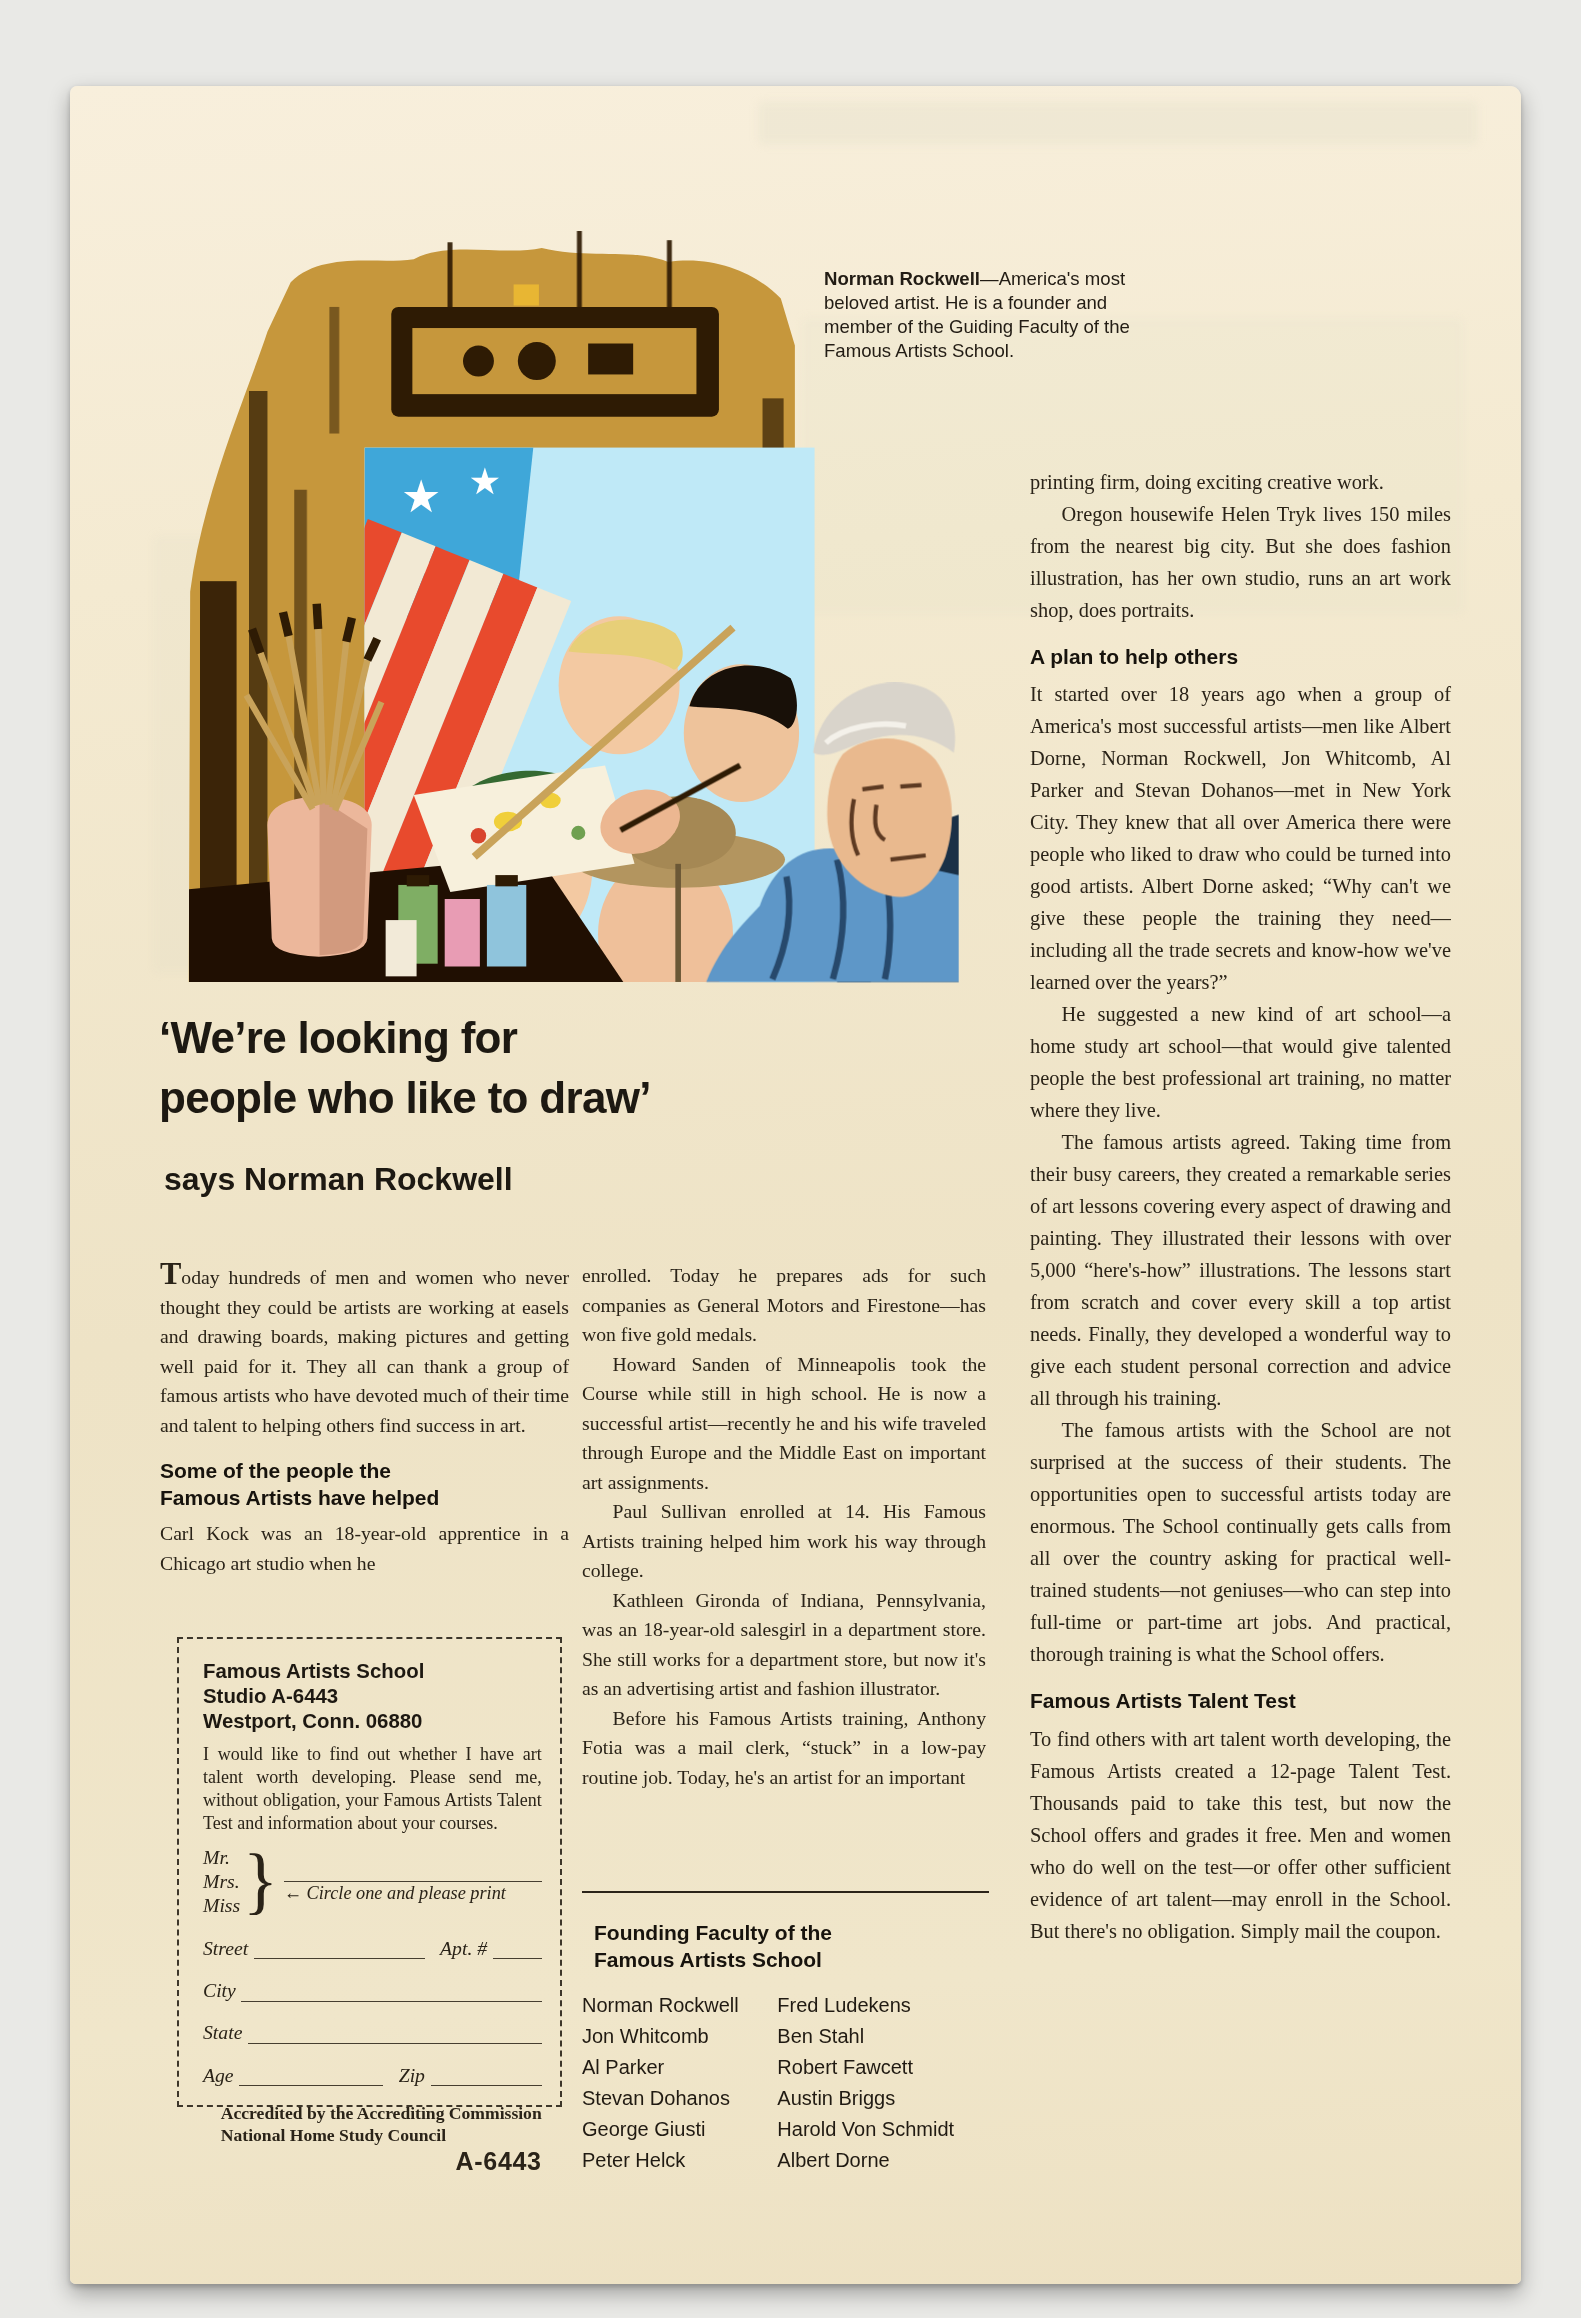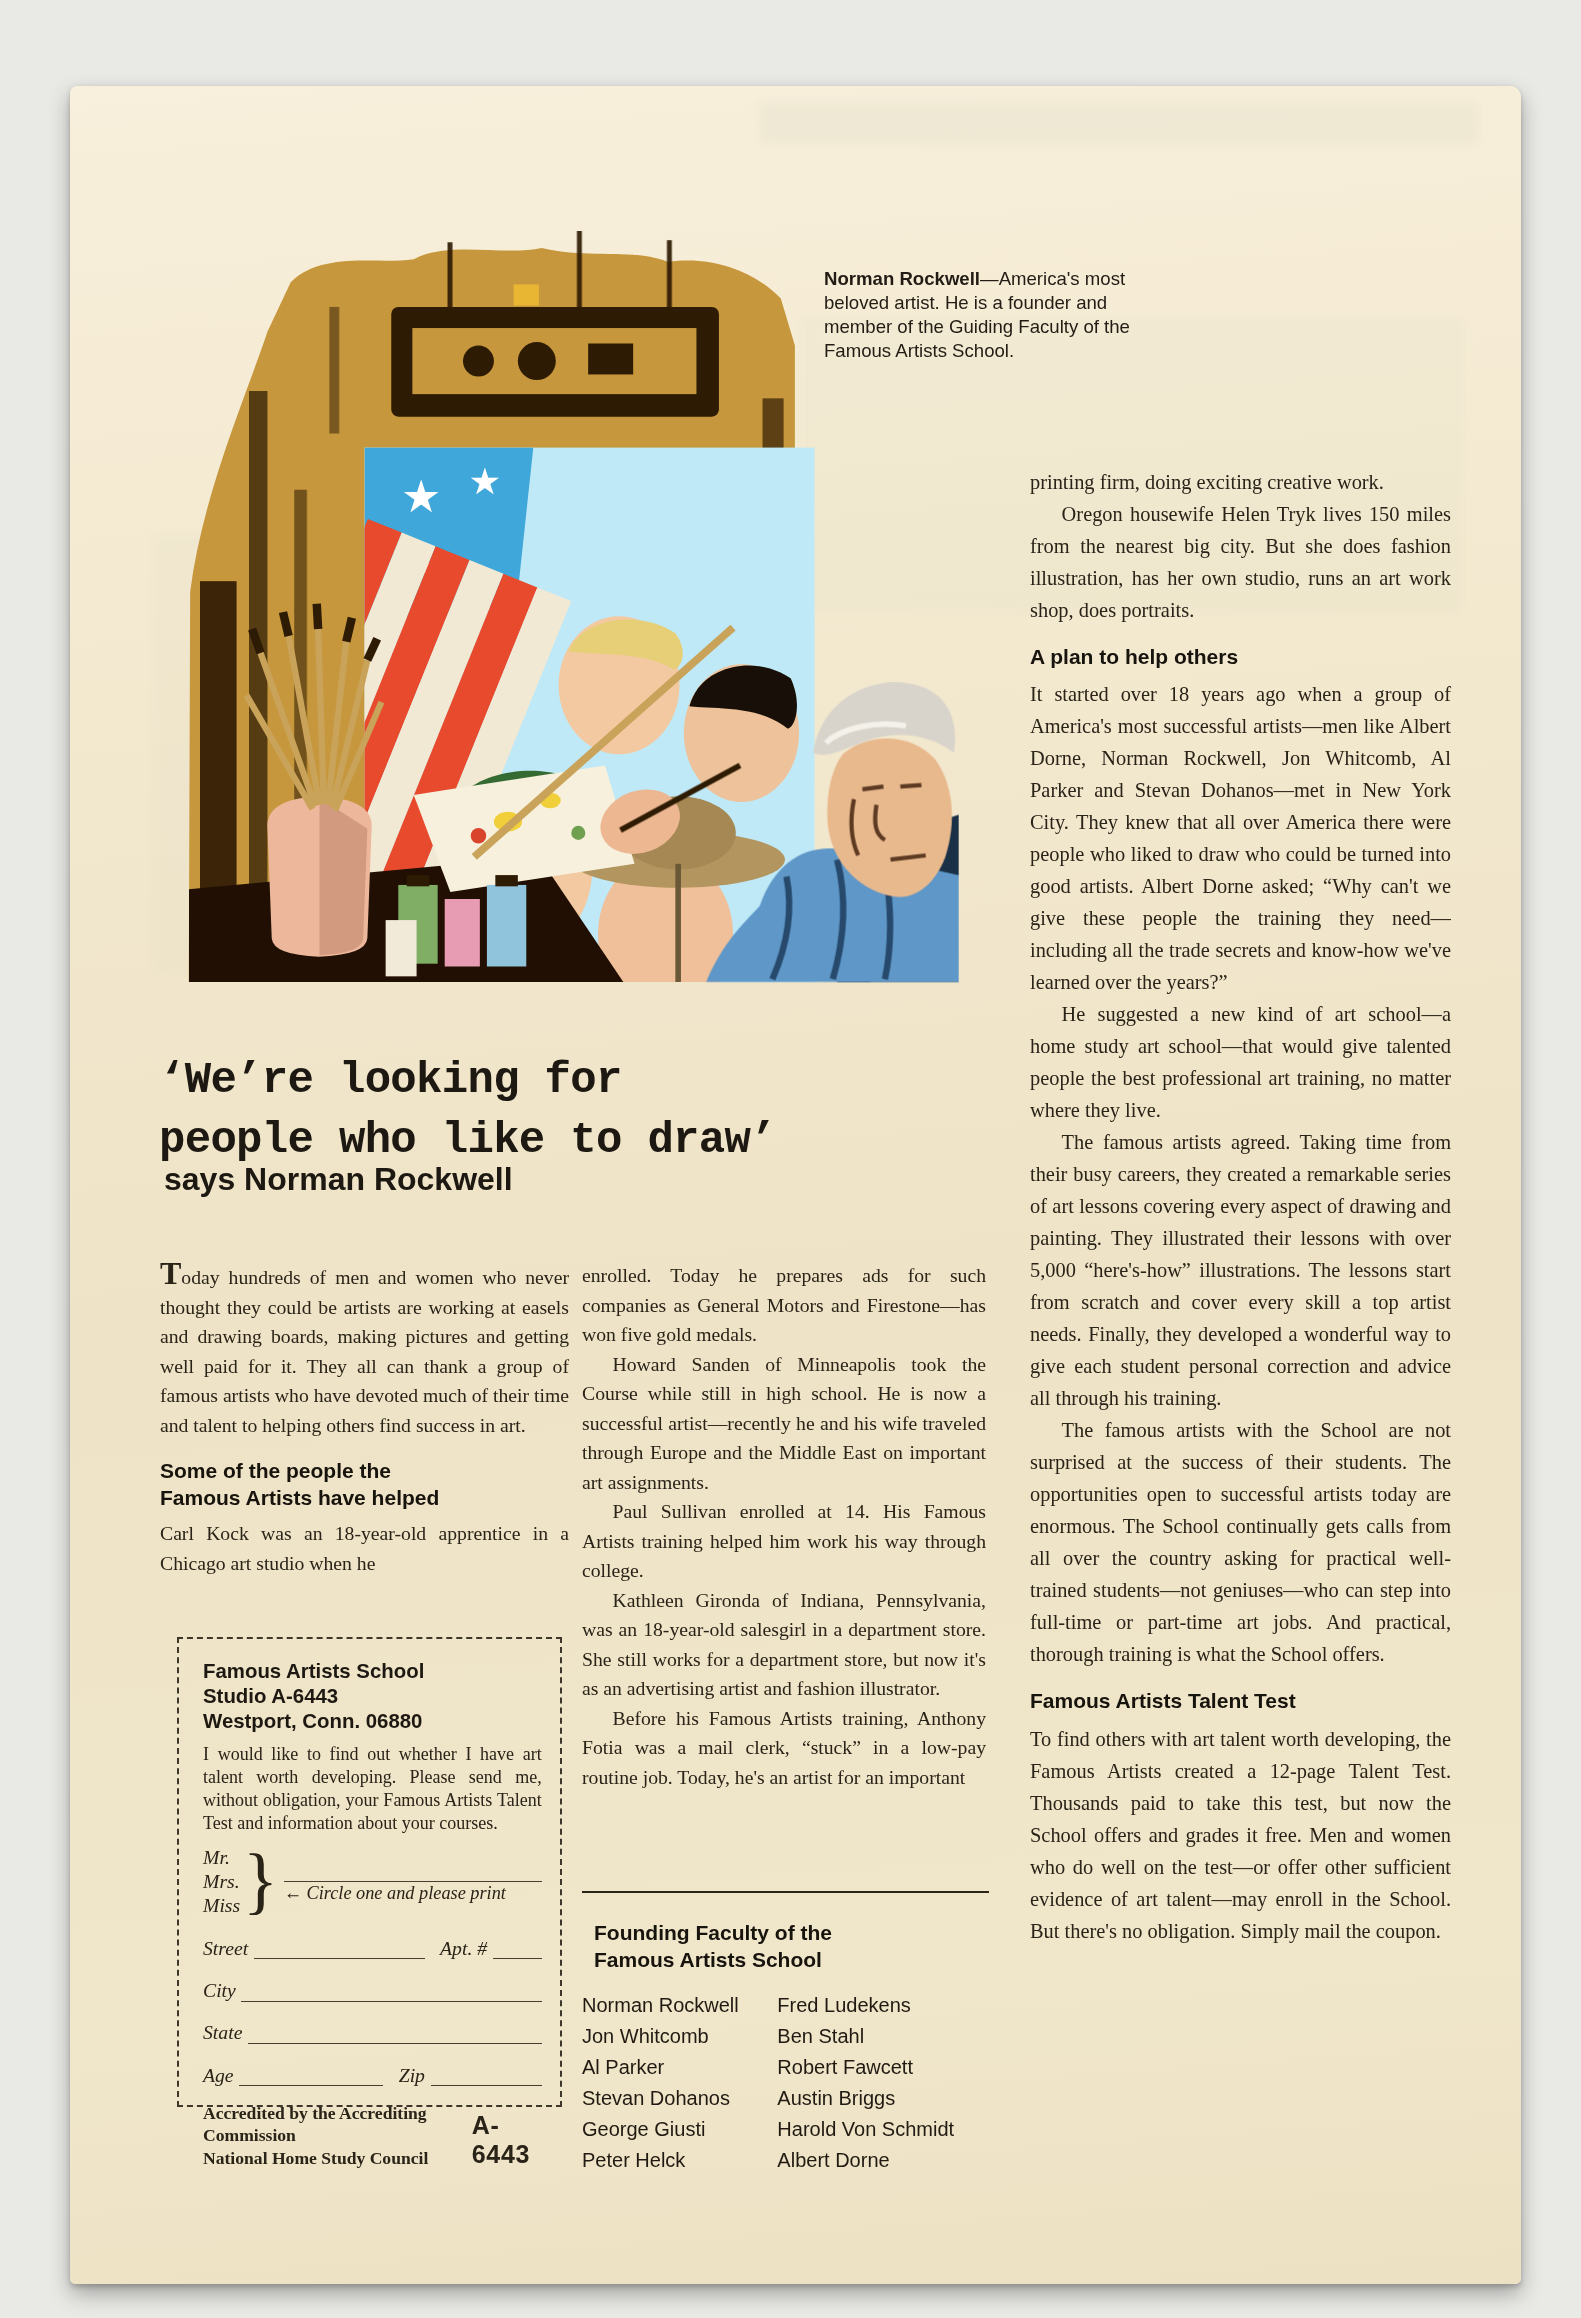--- a/index.html
+++ b/index.html
@@ -22,22 +22,22 @@
   .illustration{position:absolute;left:12.7px;top:9.8px;}
 
   .caption{
     position:absolute;left:754px;top:181px;width:333px;
     font-family:"Liberation Sans", sans-serif;
     font-size:18.6px;line-height:24px;color:#221c14;
   }
   .cap-bold{font-weight:bold;}
 
   .headline{
-    position:absolute;left:89px;top:964px;width:633px;
-    font-family:Liberation Mono, monospace;font-weight:bold;
+    position:absolute;left:89px;top:922px;width:633px;
+    font-family:Liberation Sans, sans-serif;font-weight:bold;
     font-size:44px;line-height:60px;letter-spacing:-0.7px;color:#1d1912;
   }
   .byline{
     position:absolute;left:94px;top:1075px;
     font-family:"Liberation Sans", sans-serif;font-weight:bold;
     font-size:32px;color:#1d1912;
   }
 
   .p{margin:0;font-size:19.7px;line-height:29.5px;text-align:justify;color:#2a2318;text-indent:1.55em;}
   .p.noindent{text-indent:0;}
@@ -67,21 +67,21 @@
   .name-line{border-bottom:1.4px solid #463e30;height:21px;}
   .circle-note{font-size:18.3px;margin-top:1px;white-space:nowrap;}
   .circle-note .it{font-style:italic;}
   .frow{display:flex;align-items:flex-end;margin-top:19.7px;font-style:italic;font-size:19.7px;line-height:22.5px;justify-content:space-between;}
   .flabel{white-space:nowrap;padding-right:5.6px;}
   .fline{border-bottom:1.4px solid #463e30;height:4.2px;display:inline-block;}
   .grow{flex:1;}
   .w90{width:49px;}
   .w215{width:144px;}
   .zl{padding-left:15.5px;}
-  .accr{display:flex;align-items:flex-end;margin-top:15.5px;}
+  .accr{display:flex;align-items:flex-end;margin-top:15.5px;flex-direction:column;}
   .accr-text{font-weight:bold;font-size:17.6px;line-height:22.5px;}
   .code{font-family:"Liberation Sans", sans-serif;font-weight:bold;font-size:25px;margin-left:8.4px;letter-spacing:0.7px;}
 
   .faculty{position:absolute;left:512px;top:1805px;width:407px;border-top:2.8px solid #2b2419;padding-top:14px;}
   .fac-h{font-family:"Liberation Sans", sans-serif;font-weight:bold;font-size:21px;line-height:27px;color:#17130d;margin:12px;}
   .fac-cols{display:flex;margin-top:17px;font-family:"Liberation Sans", sans-serif;font-size:20px;line-height:31px;color:#201a12;}
   .fac-col{width:48%;}
 </style>
 </head>
 <body>

